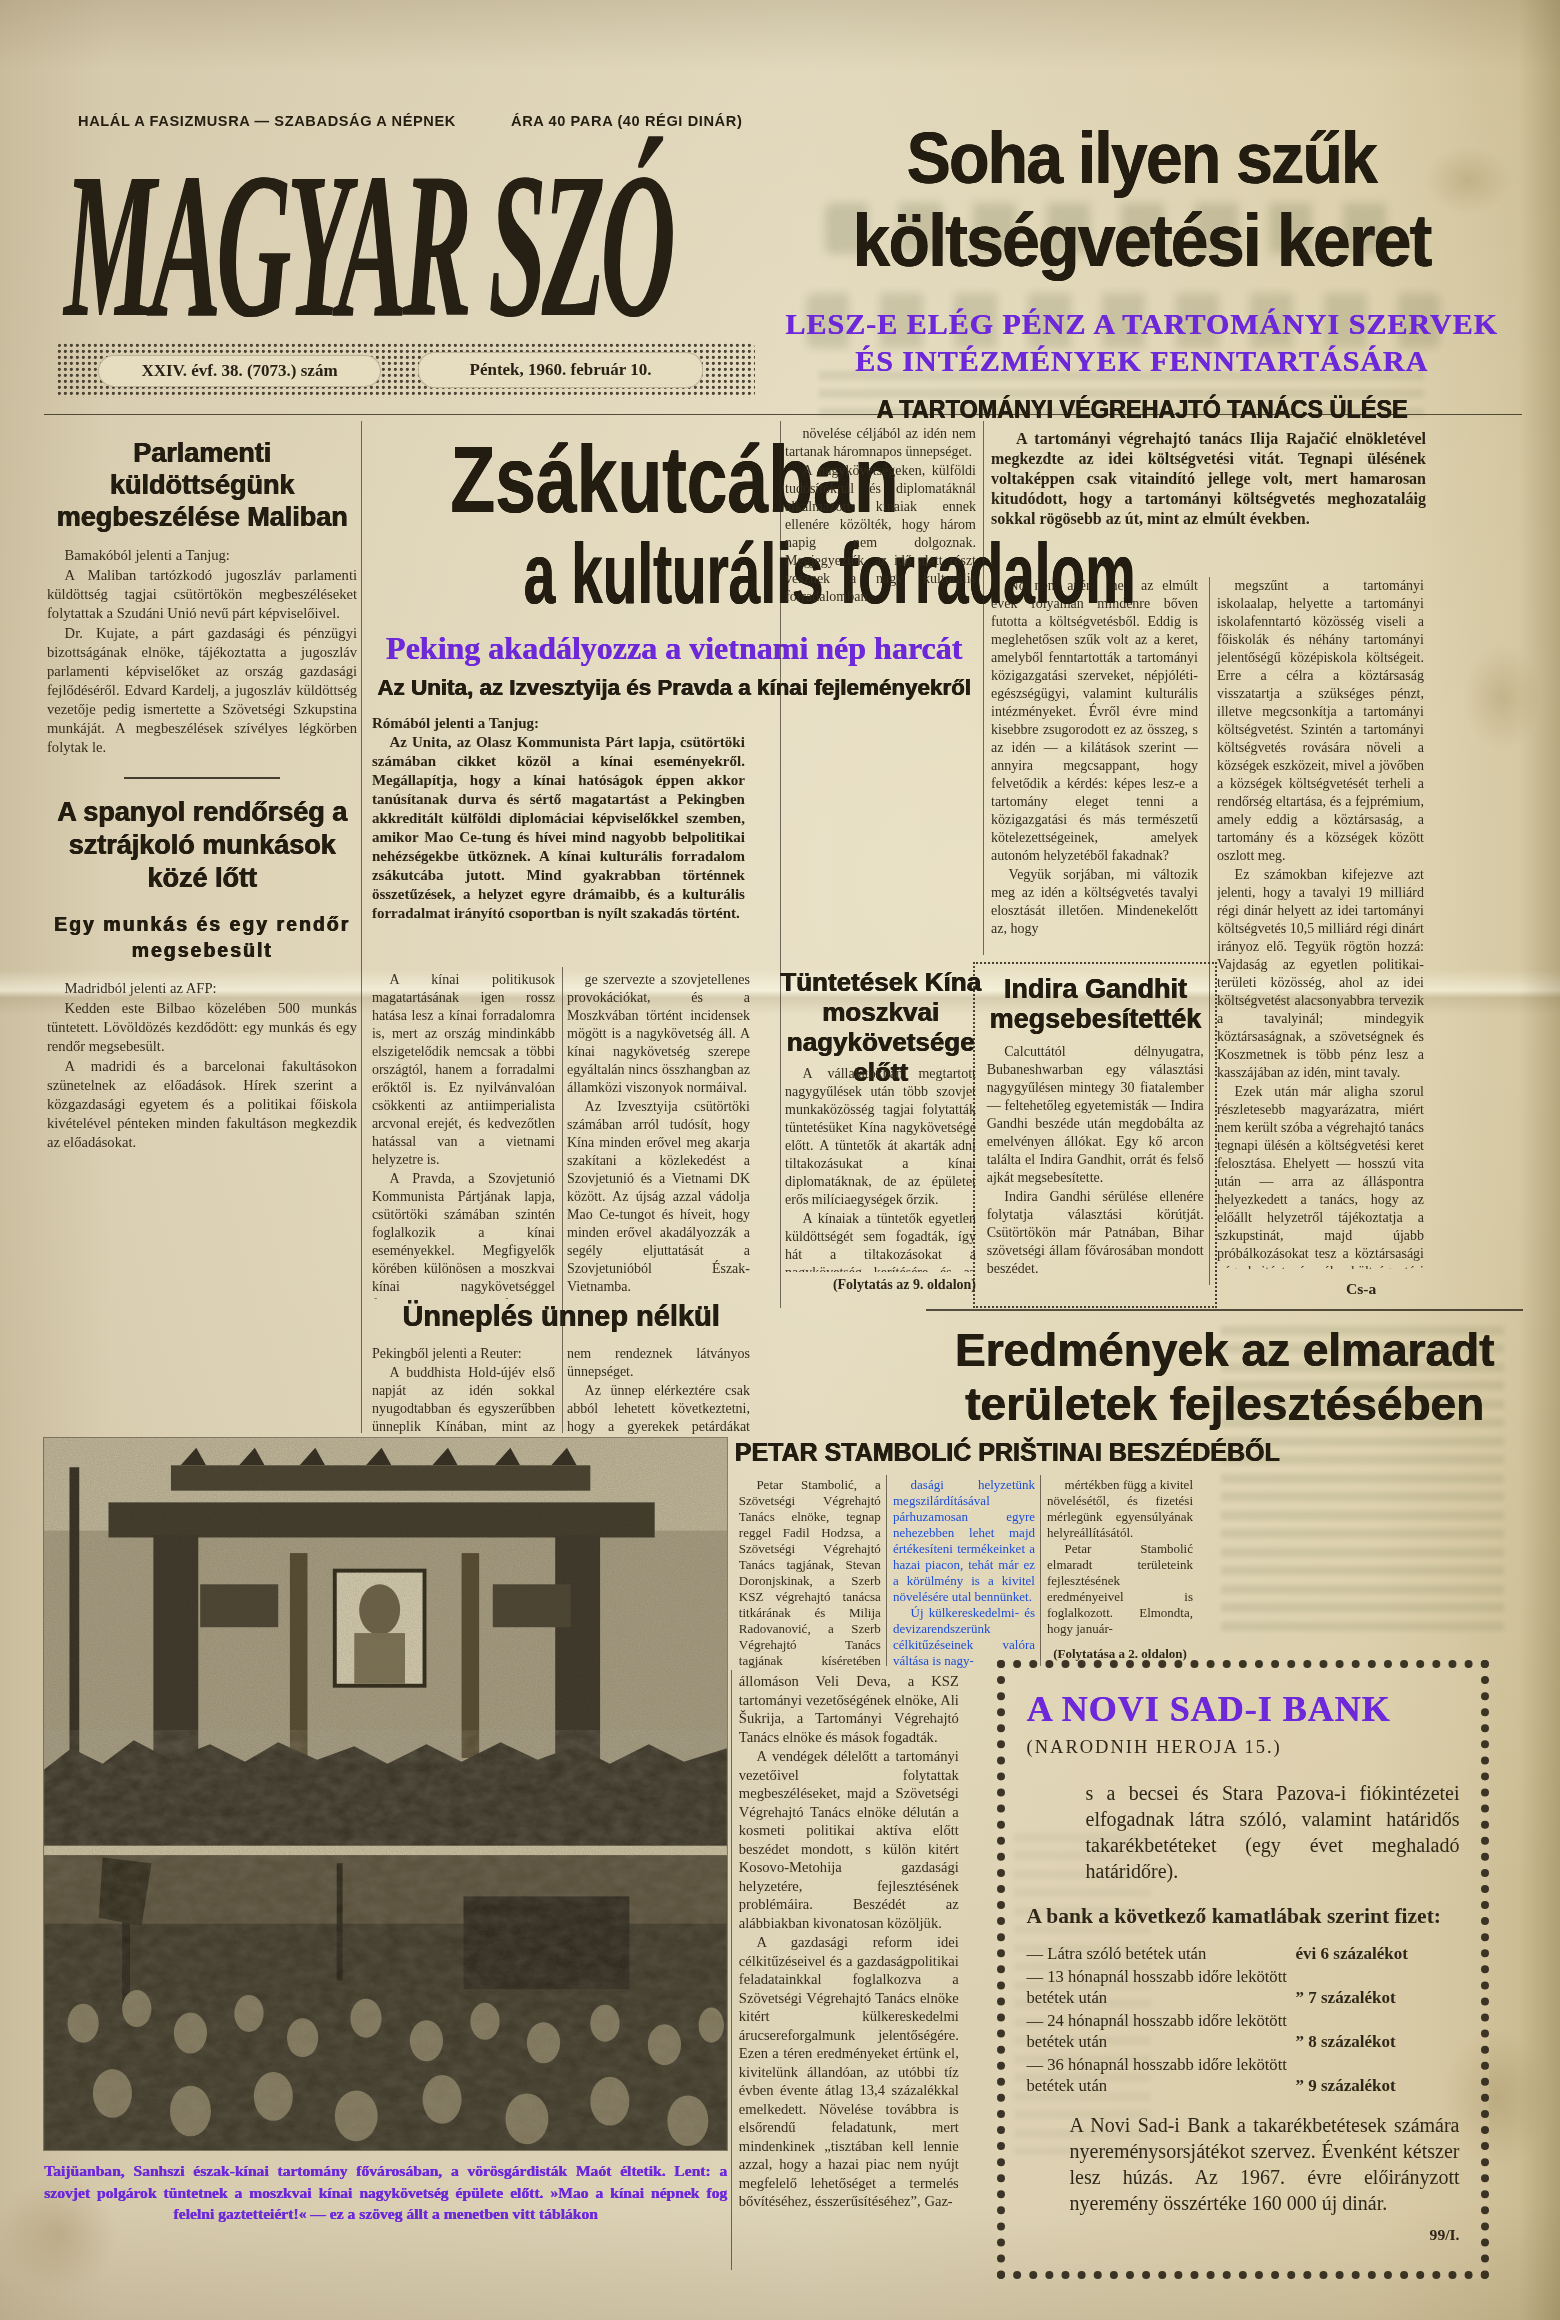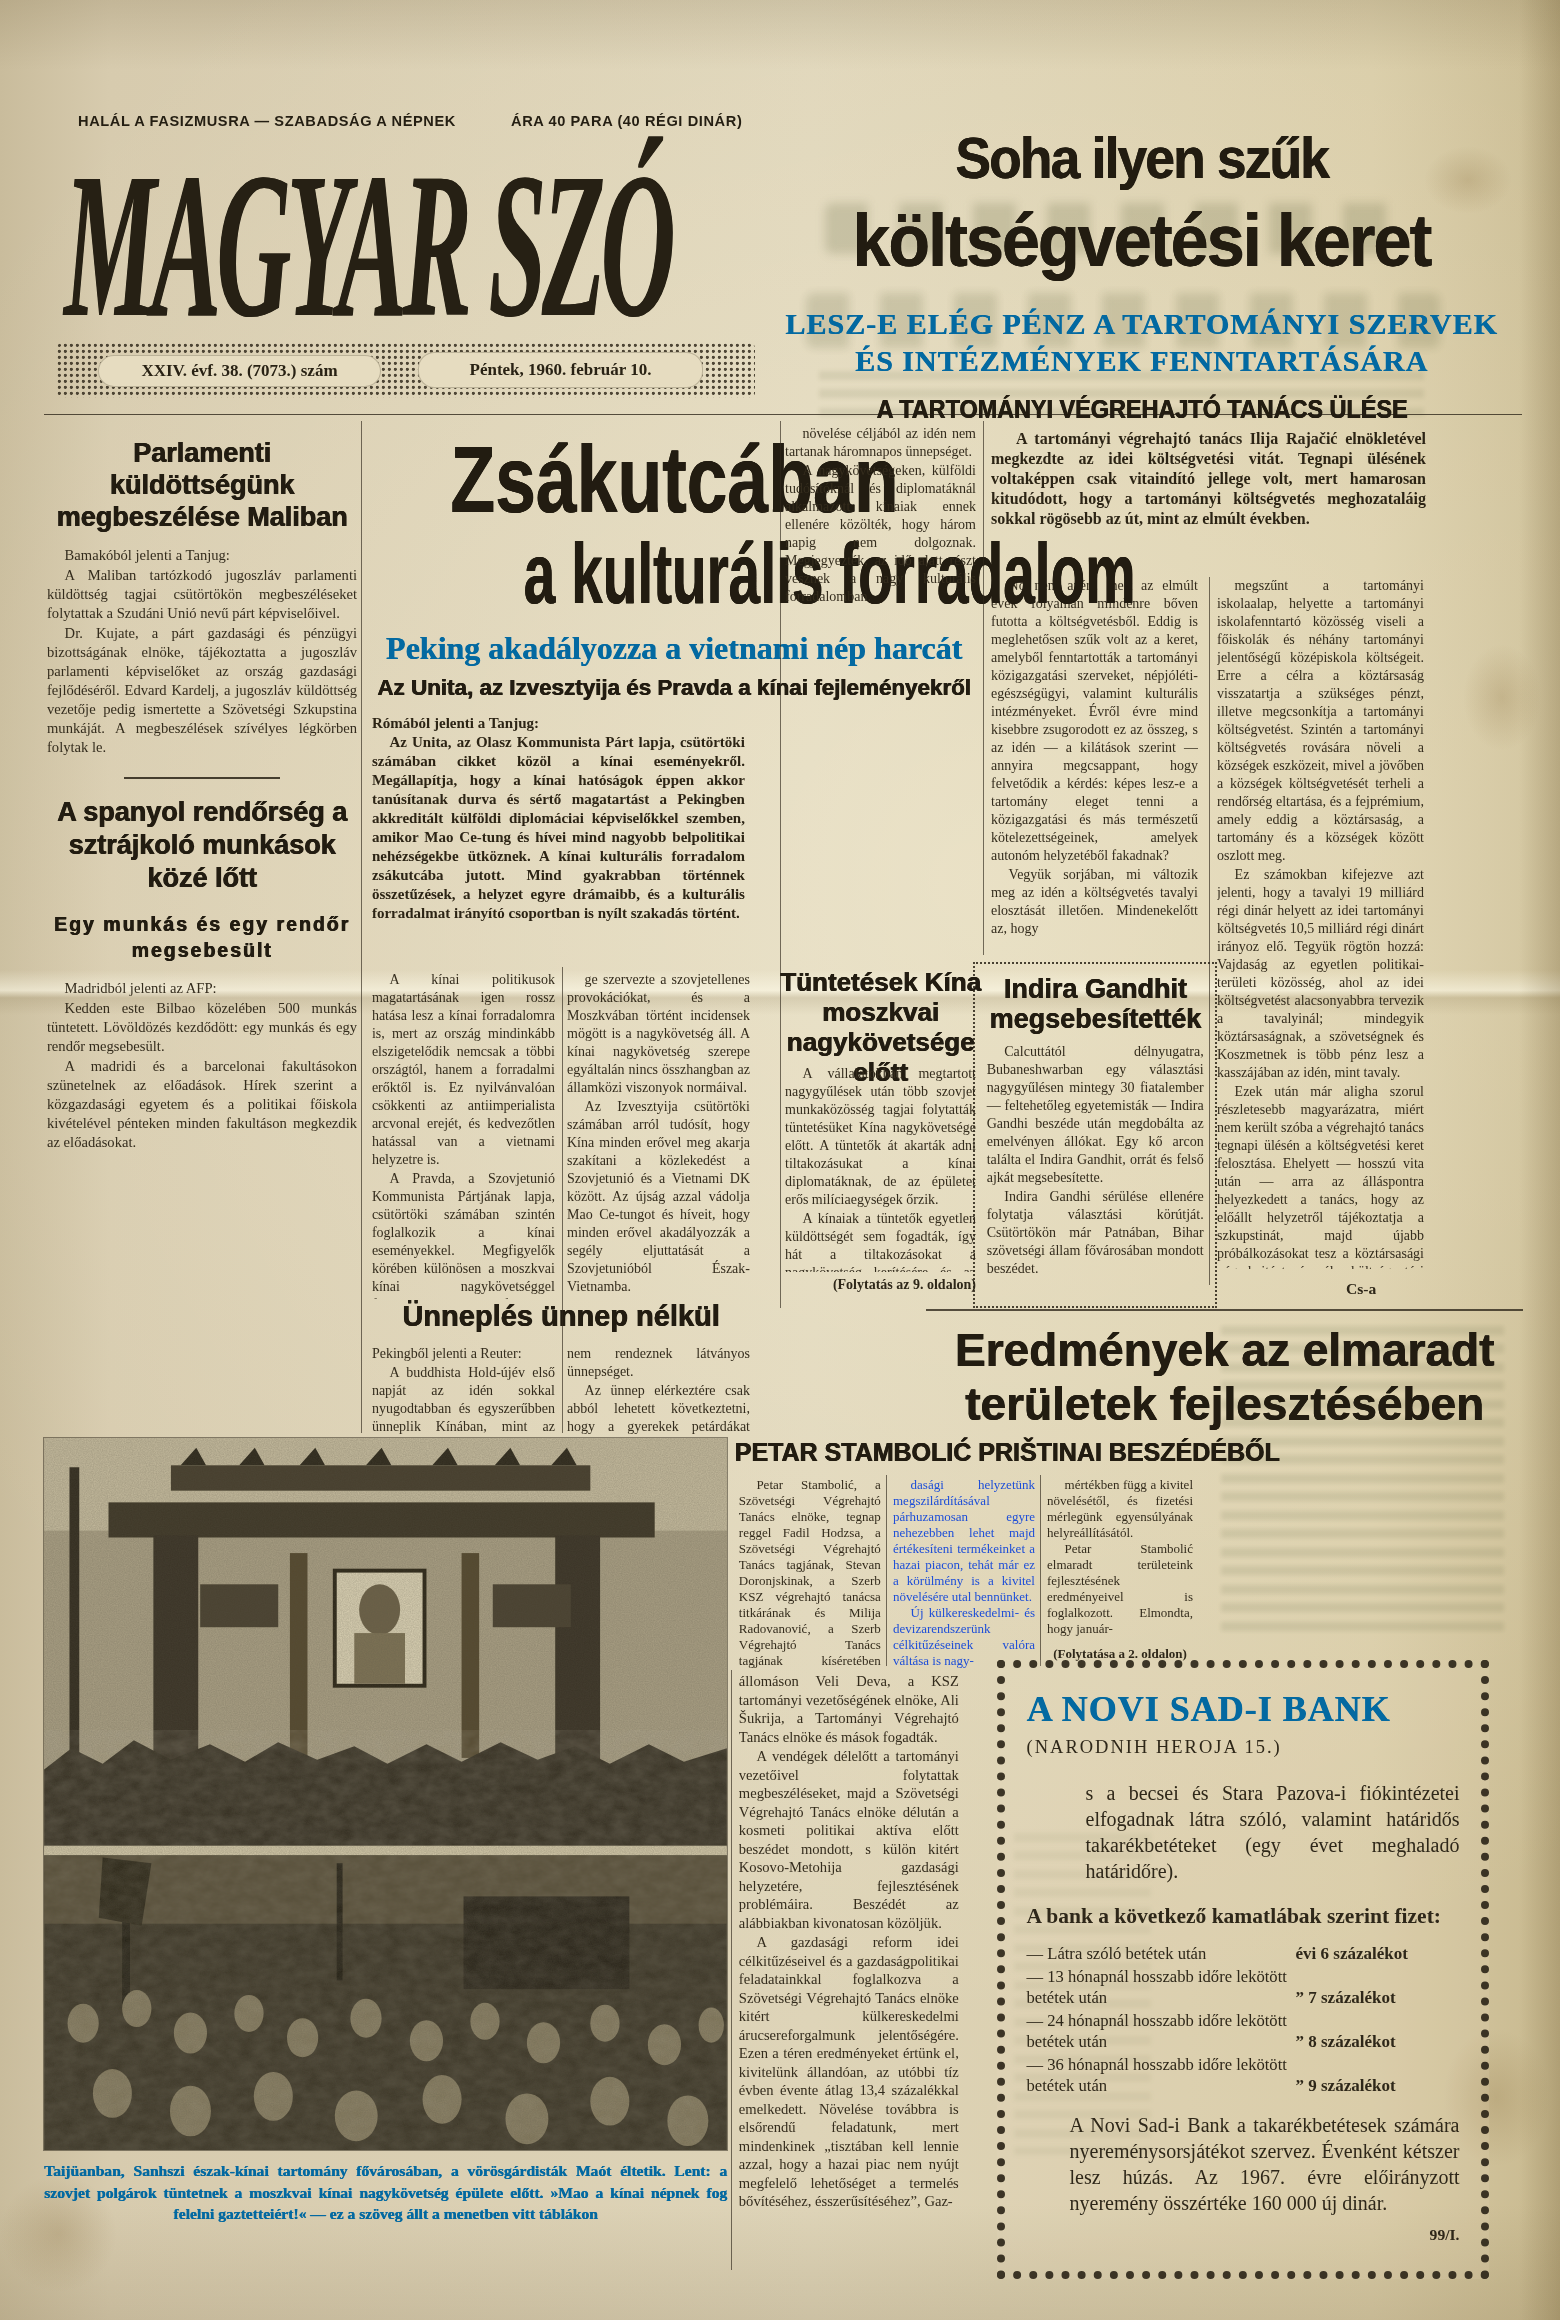--- a/index.html
+++ b/index.html
@@ -16,21 +16,21 @@
   }
   .abs{position:absolute;}
   .sans{font-family:"Liberation Sans",sans-serif;}
   .center{text-align:center;}
   .just{text-align:justify;}
   .b{font-weight:bold;}
   p{margin:0;text-indent:17.6px;}
   p.noind{text-indent:0;}
   .hl{font-family:"Liberation Sans",sans-serif;font-weight:bold;color:#221c11;
       text-shadow:0.7px 0 currentColor, 0 0.4px currentColor;}
-  .serifhl{font-family:"Liberation Serif",serif;font-weight:bold;color:#0369a1;
+  .serifhl{font-family:"Liberation Serif",serif;font-weight:bold;color:#6d28d9;
       text-shadow:0.5px 0 currentColor;}
   .cond{display:inline-block;transform:scaleX(var(--sx,0.85)) scaleY(var(--sy,1));transform-origin:center;white-space:nowrap;}
   .vrule{position:absolute;width:0;border-left:1.6px solid rgba(48,40,27,0.65);}
   .hrule{position:absolute;height:0;border-top:1.6px solid rgba(48,40,27,0.8);}
   .body-text{font-size:14px;line-height:18px;text-align:justify;color:#342c1d;}
   .body-text p{margin-bottom:1px;}
   .clip{overflow:hidden;}
   
   .topbar{font-size:14.6px;letter-spacing:0.6px;color:#241e12;}
   .masthead{font-style:italic;font-weight:bold;font-size:207px;line-height:195px;
@@ -82,21 +82,21 @@
 <div class="abs masthead" style="left:64px;top:148px;">MAGYAR SZÓ</div>
 
 <div class="abs dotband" style="left:57px;top:343px;width:698px;height:55px;">
   <div class="pill" style="left:41px;top:11.7px;width:283px;height:32px;">XXIV. évf. 38. (7073.) szám</div>
   <div class="pill" style="left:361px;top:8.8px;width:285px;height:36px;">Péntek, 1960. február 10.</div>
 </div>
 
 <div class="hrule" style="left:44px;top:414px;width:1478px;"></div>
 
 <div class="abs" style="left:761px;top:117px;width:761px;">
-  <div class="hl center" style="font-size:58px;line-height:82px;letter-spacing:-2px;">
+  <div class="hl center" style="font-size:72px;line-height:82px;letter-spacing:-2px;">
     <span class="cond" style="--sx:0.92;">Soha ilyen szűk</span>
   </div>
   <div class="hl center" style="font-size:74px;line-height:84px;letter-spacing:-2px;">
     <span class="cond" style="--sx:0.92;">költségvetési keret</span>
   </div>
   <div class="serifhl center" style="margin-top:21.5px;font-size:30px;line-height:37px;letter-spacing:1px;">
     <div>LESZ-E ELÉG PÉNZ A TARTOMÁNYI SZERVEK</div>
     <div>ÉS INTÉZMÉNYEK FENNTARTÁSÁRA</div>
   </div>
   <div class="hl center" style="margin-top:15.6px;font-size:26px;">

